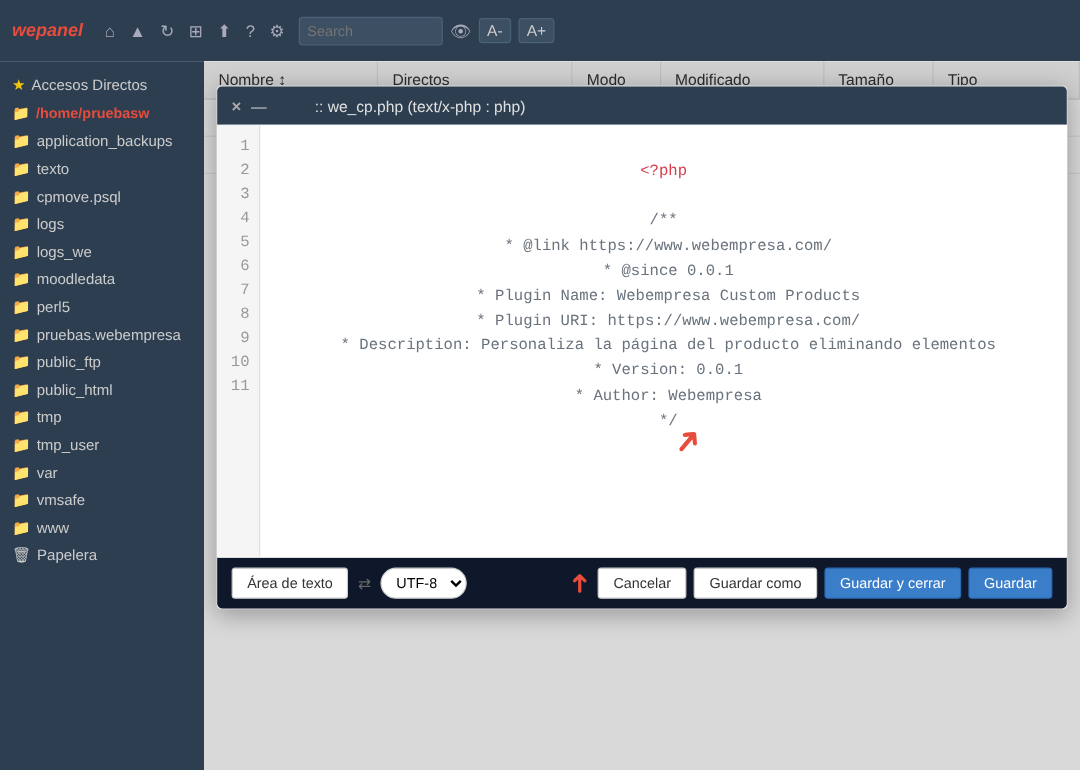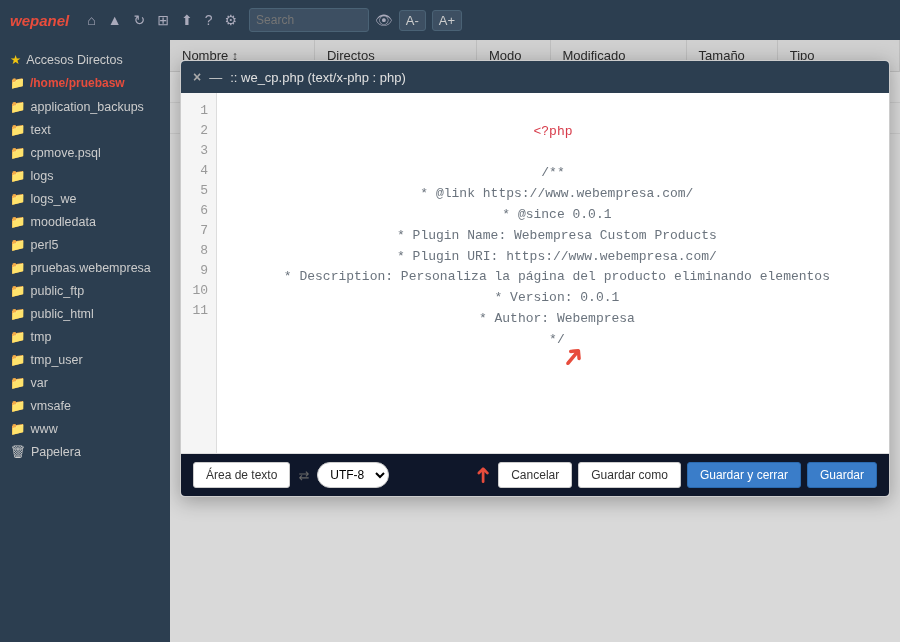--- a/index.html
+++ b/index.html
@@ -1,21 +1,21 @@
 <!DOCTYPE html>
 <html><head>
   <meta charset="utf-8">
   <style>
     * { box-sizing: border-box; margin: 0; padding: 0; }
     body { font-family: Arial, sans-serif; font-size: 13px; background: #f0f0f0; width: 900px; height: 642px; overflow: hidden; }
 
     
     .navbar {
       background: #2c3e50;
-      height: 40px;
+      height: 51px;
       display: flex;
       align-items: center;
       padding: 0 10px;
       gap: 12px;
     }
     .navbar-brand {
       color: #e74c3c;
       font-weight: bold;
       font-size: 15px;
       font-style: italic;
@@ -160,20 +160,21 @@
     }
     .modal-close {
       color: #aaa;
       cursor: pointer;
       font-size: 14px;
       font-weight: bold;
     }
     .modal-title {
       color: #e0e0e0;
       font-size: 13px;
+      margin-left: 32px;
     }
 
     
     .code-editor {
       display: flex;
       flex: 1;
       overflow: hidden;
       background: #fff;
       font-family: 'Courier New', monospace;
       font-size: 13px;
@@ -273,21 +274,21 @@
     <div class="sidebar-header">
       <span class="folder-icon-red">📁</span>
       <span>/home/pruebasw</span>
     </div>
     <div class="sidebar-item">
       <span class="folder-icon">📁</span>
       <span>application_backups</span>
     </div>
     <div class="sidebar-item">
       <span class="folder-icon">📁</span>
-      <span>text</span>
+      <span>texto</span>
     </div>
     <div class="sidebar-item">
       <span class="folder-icon">📁</span>
       <span>cpmove.psql</span>
     </div>
     <div class="sidebar-item">
       <span class="folder-icon">📁</span>
       <span>logs</span>
     </div>
     <div class="sidebar-item">

